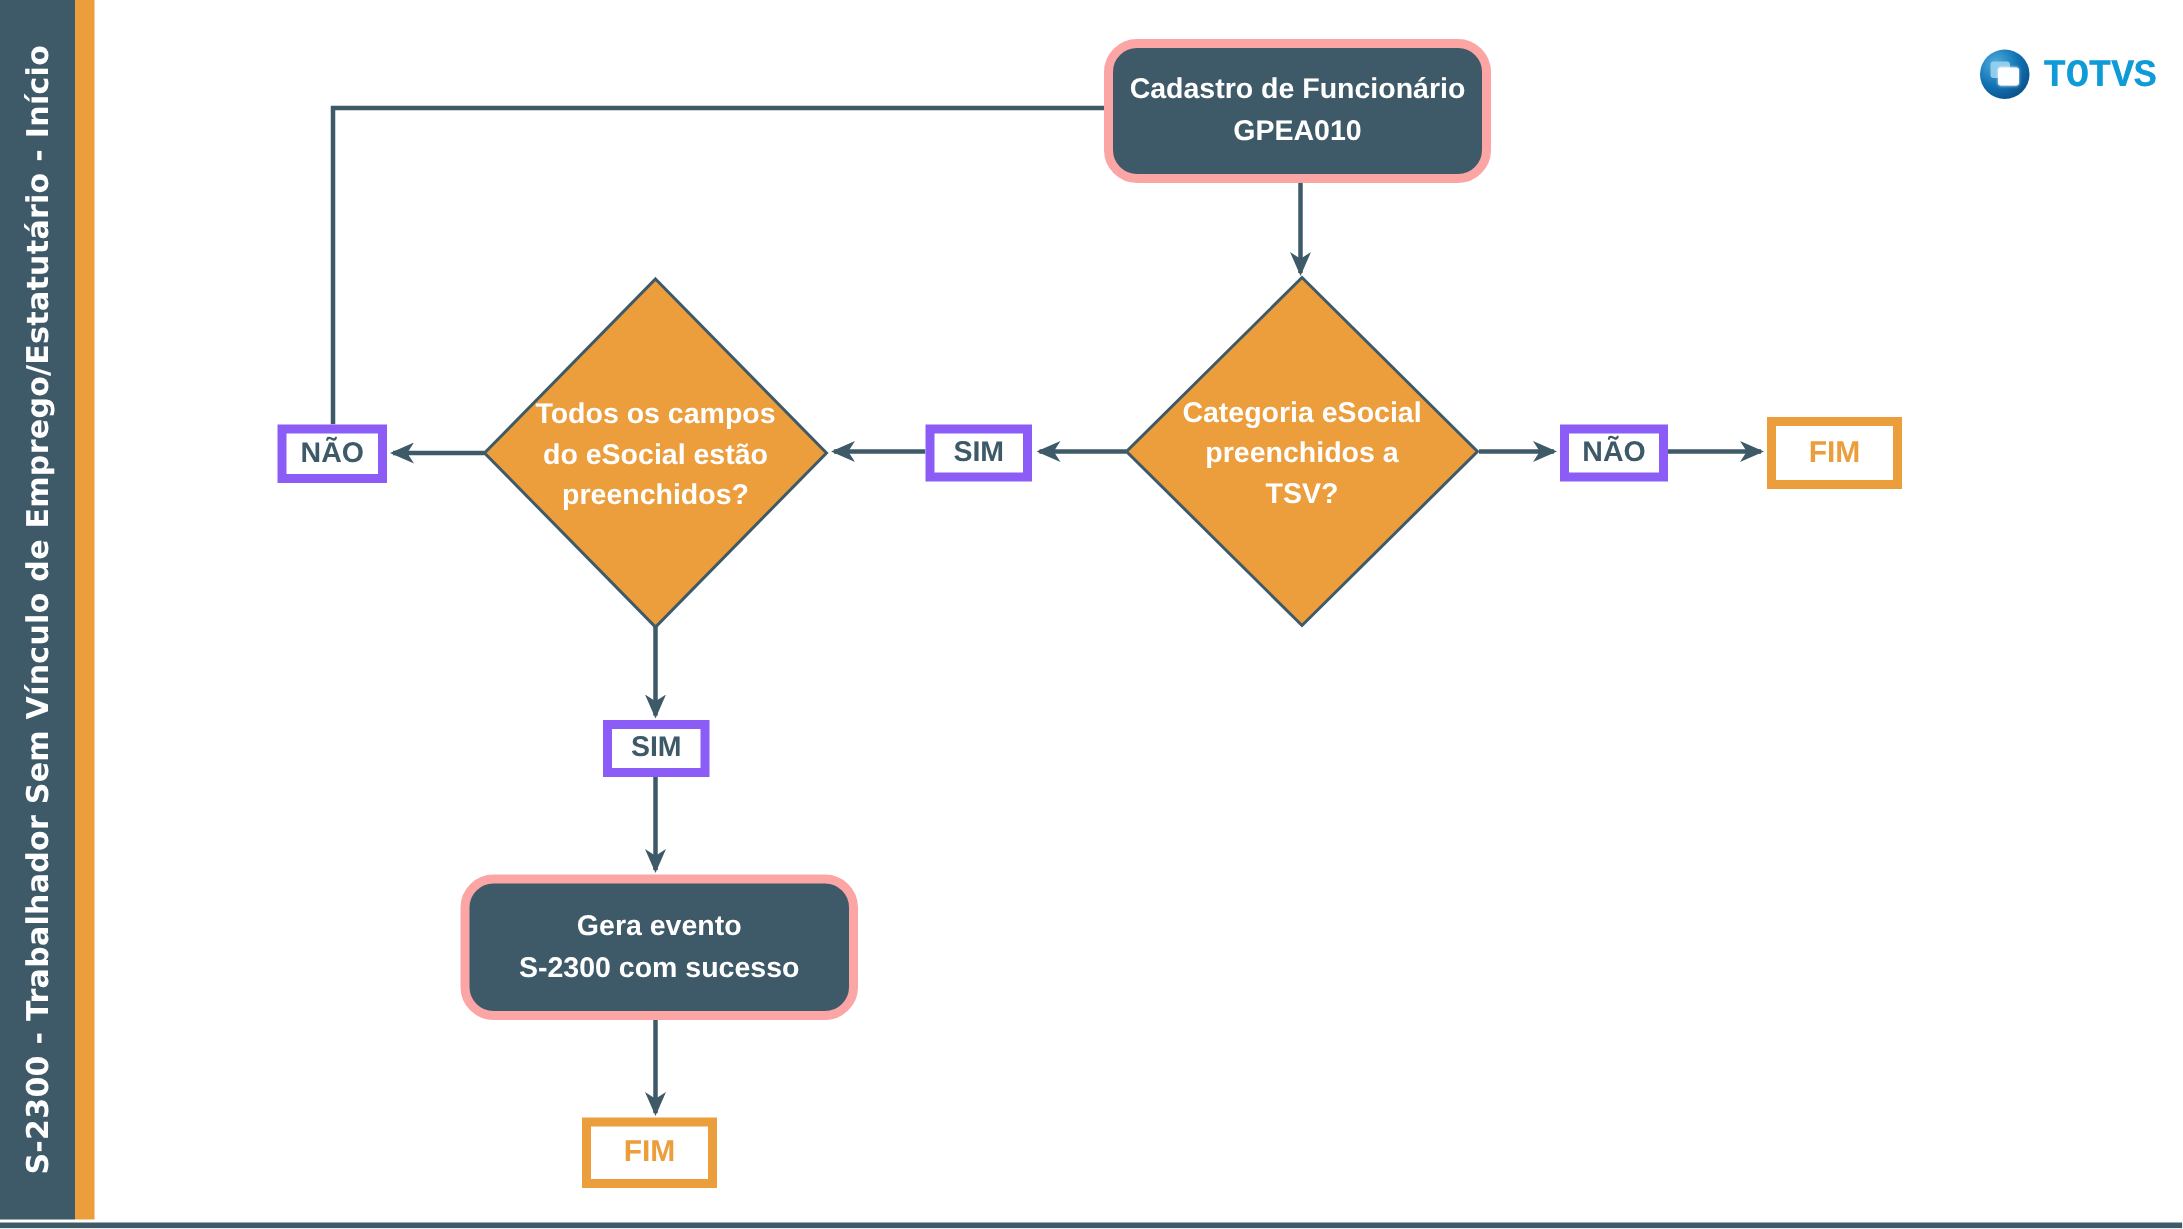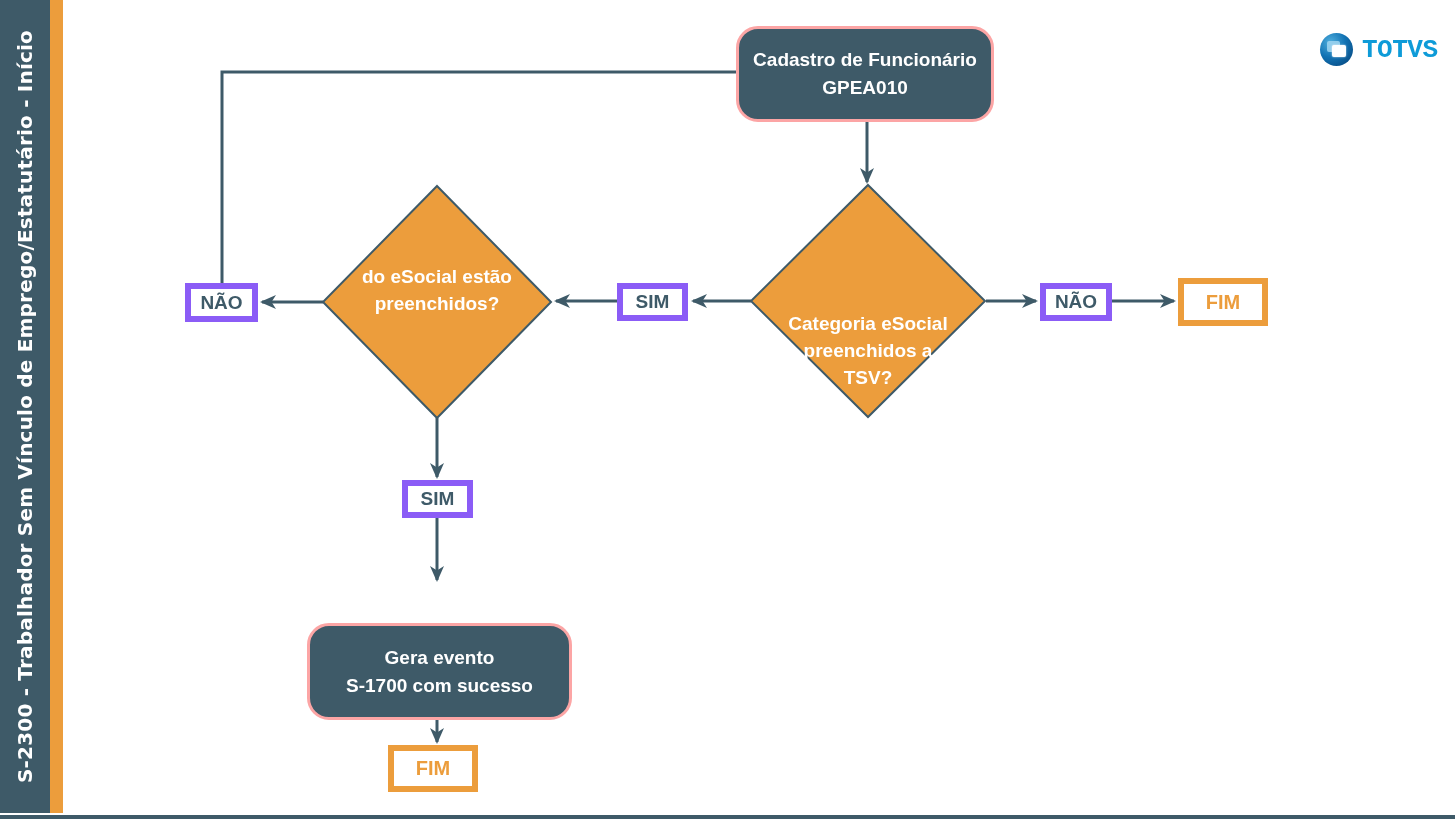--- a/index.html
+++ b/index.html
@@ -16,32 +16,32 @@
     color:#fff;font-family:"DejaVu Sans",sans-serif;font-size:20px;font-weight:600;
     text-align:center;line-height:28px;white-space:nowrap;letter-spacing:.2px;
   }
   .bottom-bar{position:absolute;left:0;top:815px;width:1455px;height:4px;background:#3E5A68;}
 
   
   .connectors{position:absolute;left:0;top:0;width:1455px;height:819px;}
 
   
   .proc{
-    position:absolute;box-sizing:border-box;background:#3E5A68;border:3px solid #fca5a5;
+    position:absolute;box-sizing:border-box;background:#3E5A68;border:6px solid #fca5a5;
     border-radius:22px;color:#fff;font-weight:bold;font-size:19px;line-height:28px;
     display:flex;flex-direction:column;align-items:center;justify-content:center;text-align:center;
   }
   .node-start{left:736px;top:26px;width:258px;height:96px;}
-  .node-success{left:307px;top:583px;width:265px;height:97px;margin-top:40px;}
+  .node-success{left:307px;top:583px;width:265px;height:97px;}
 
   .diamond-text{
     position:absolute;color:#fff;font-weight:bold;font-size:19px;line-height:27px;
     text-align:center;width:210px;
   }
-  .dt-right{left:763px;top:262px;margin-top:48px;}
+  .dt-right{left:763px;top:262px;}
   .dt-left{left:332px;top:263px;}
 
   .tag{
     position:absolute;box-sizing:border-box;background:#fff;border:6px solid #8b5cf6;
     color:#3E5A68;font-weight:bold;font-size:19px;
     display:flex;align-items:center;justify-content:center;
   }
   .tag-nao-left{left:185px;top:283px;width:73px;height:39px;}
   .tag-sim-mid{left:617px;top:283px;width:71px;height:38px;}
   .tag-nao-right{left:1040px;top:283px;width:72px;height:38px;}
@@ -115,34 +115,35 @@
     <span>GPEA010</span>
   </div>
 
   <div class="diamond-text dt-right">
     <div>Categoria eSocial</div>
     <div>preenchidos a</div>
     <div>TSV?</div>
   </div>
 
   <div class="diamond-text dt-left">
+    <div>Todos os campos</div>
     <div>do eSocial estão</div>
     <div>preenchidos?</div>
   </div>
 
   <div class="tag tag-nao-left">NÃO</div>
   <div class="tag tag-sim-mid">SIM</div>
   <div class="tag tag-nao-right">NÃO</div>
   <div class="tag tag-fim tag-fim-right">FIM</div>
   <div class="tag tag-sim-bottom">SIM</div>
   <div class="tag tag-fim tag-fim-bottom">FIM</div>
 
   <div class="proc node-success">
     <span>Gera evento</span>
-    <span>S-1700 com sucesso</span>
+    <span>S-2300 com sucesso</span>
   </div>
 
   <div class="logo">
     <div class="logo-sphere">
       <div class="logo-sq-back"></div>
       <div class="logo-sq-front"></div>
     </div>
     <div class="logo-word">TOTVS</div>
   </div>
 

